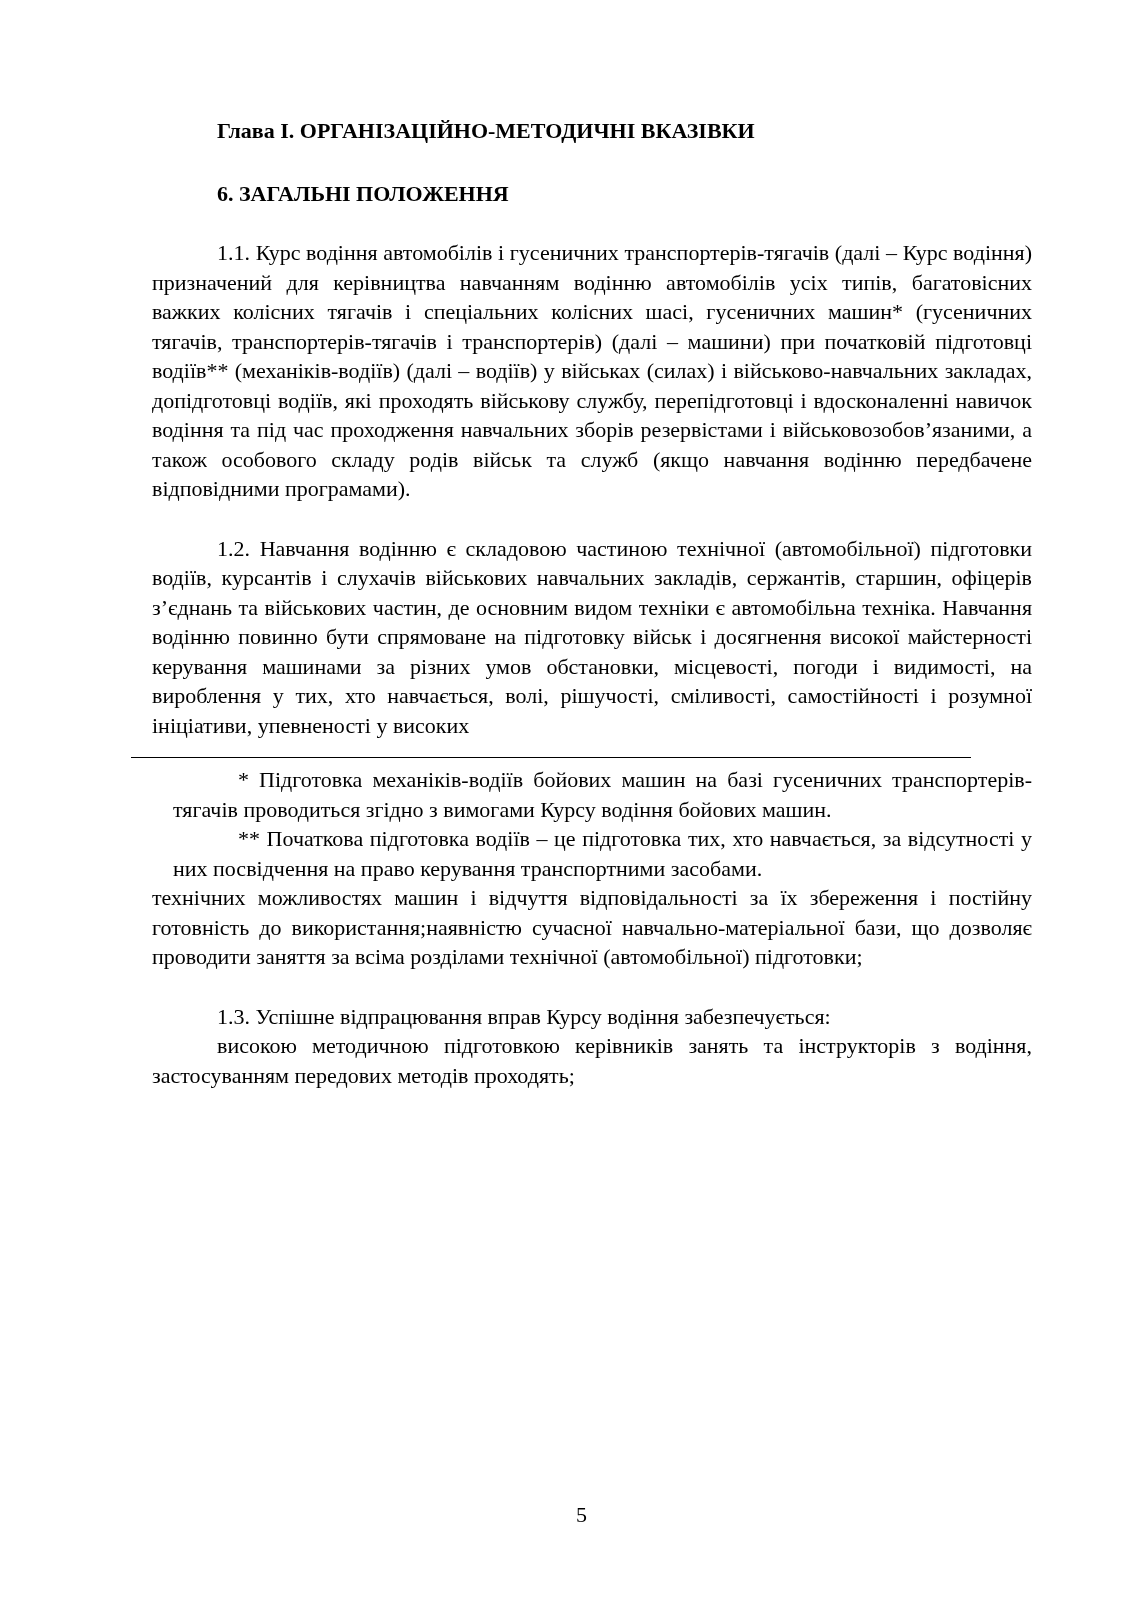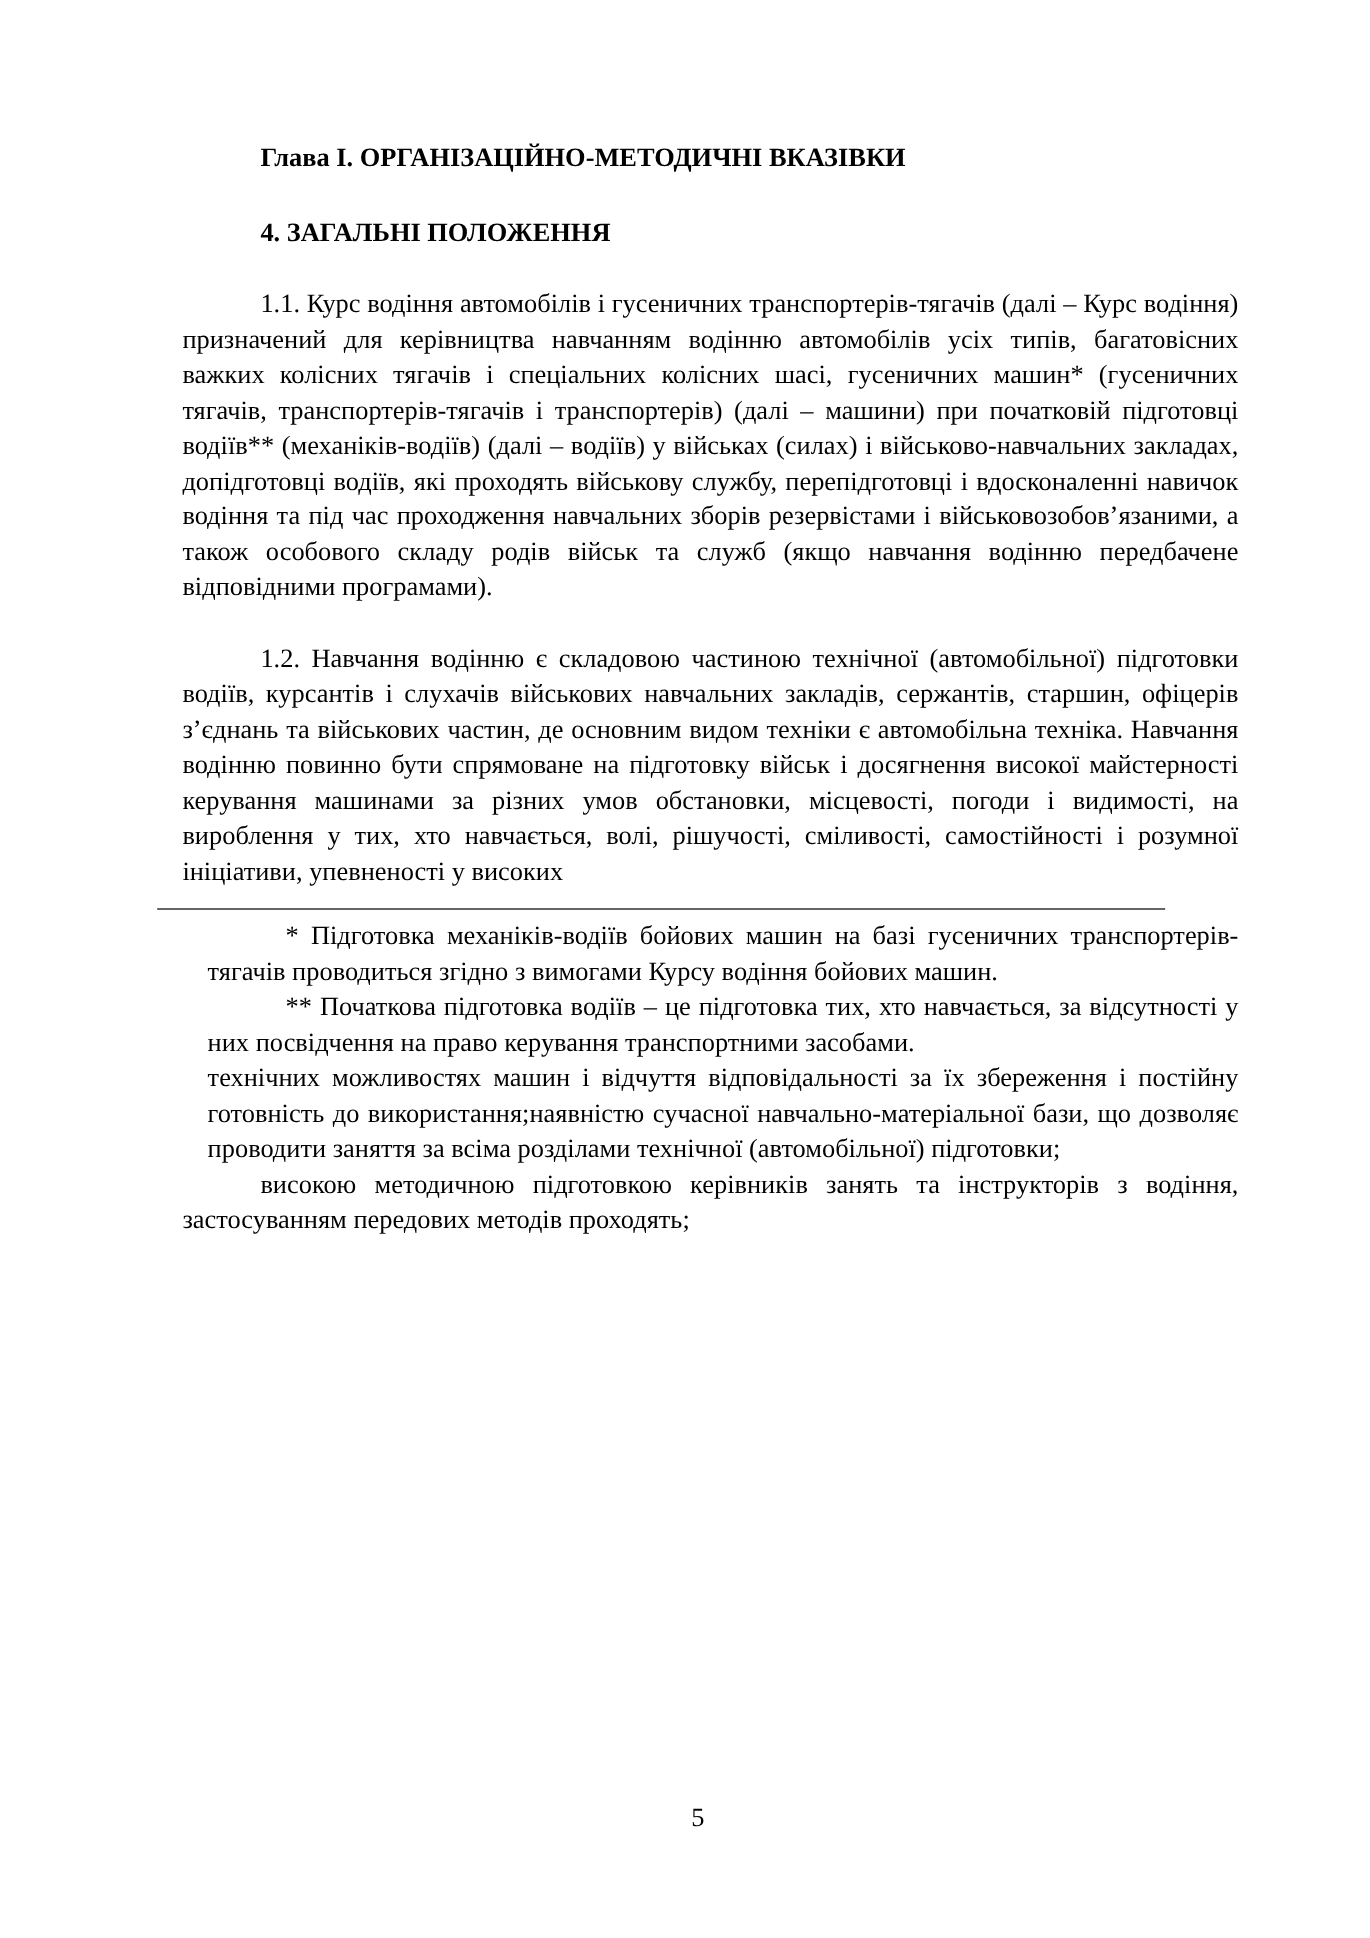--- a/index.html
+++ b/index.html
@@ -36,21 +36,20 @@
     text-indent: 65px;
     margin: 33px 0 0 0;
   }
   p.body {
     margin: 0;
     text-align: justify;
     text-indent: 65px;
   }
   p.noindent {
     text-indent: 0;
-    margin-left: 21px;
   }
   p.gap-top {
     margin-top: 30px;
   }
   .footnote-separator {
     margin-top: 17px;
     width: 840px;
     height: 0;
     border-top: 1.6px solid #000000;
   }
@@ -68,37 +67,38 @@
   }
 </style>
 </head>
 <body>
 
 <div class="page">
   <div class="content">
 
     <p class="chapter-title">Глава І. ОРГАНІЗАЦІЙНО-МЕТОДИЧНІ ВКАЗІВКИ</p>
 
-    <p class="section-title">4. ЗАГАЛЬНІ ПОЛОЖЕННЯ</p>
+    <p class="section-title">6. ЗАГАЛЬНІ ПОЛОЖЕННЯ</p>
 
     <p class="body gap-top">1.1. Курс водіння автомобілів і гусеничних транспортерів-тягачів (далі – Курс водіння) призначений для керівництва навчанням водінню автомобілів усіх типів, багатовісних важких колісних тягачів і спеціальних колісних шасі, гусеничних машин* (гусеничних тягачів, транспортерів-тягачів і транспортерів) (далі – машини) при початковій підготовці водіїв** (механіків-водіїв) (далі – водіїв) у військах (силах) і військово-навчальних закладах, допідготовці водіїв, які проходять військову службу, перепідготовці і вдосконаленні навичок водіння та під час проходження навчальних зборів резервістами і військовозобов’язаними, а також особового складу родів військ та служб (якщо навчання водінню передбачене відповідними програмами).</p>
 
     <p class="body gap-top">1.2. Навчання водінню є складовою частиною технічної (автомобільної) підготовки водіїв, курсантів і слухачів військових навчальних закладів, сержантів, старшин, офіцерів з’єднань та військових частин, де основним видом техніки є автомобільна техніка. Навчання водінню повинно бути спрямоване на підготовку військ і досягнення високої майстерності керування машинами за різних умов обстановки, місцевості, погоди і видимості, на вироблення у тих, хто навчається, волі, рішучості, сміливості, самостійності і розумної ініціативи, упевненості у високих</p>
 
     <div class="footnote-separator"></div>
 
     <div class="footnotes">
       <p class="body">* Підготовка механіків-водіїв бойових машин на базі гусеничних транспортерів-тягачів проводиться згідно з вимогами Курсу водіння бойових машин.</p>
 
       <p class="body">** Початкова підготовка водіїв – це підготовка тих, хто навчається, за відсутності у них посвідчення на право керування транспортними засобами.</p>
     </div>
 
     <p class="body noindent">технічних можливостях машин і відчуття відповідальності за їх збереження і постійну готовність до використання;наявністю сучасної навчально-матеріальної бази, що дозволяє проводити заняття за всіма розділами технічної (автомобільної) підготовки;</p>
 
 
+    <p class="body gap-top">1.3. Успішне відпрацювання вправ Курсу водіння забезпечується:</p>
 
 
     <p class="body">високою методичною підготовкою керівників занять та інструкторів з водіння, застосуванням передових методів проходять;</p>
 
 
   </div>
 
   <div class="page-number">5</div>
 </div>
 

